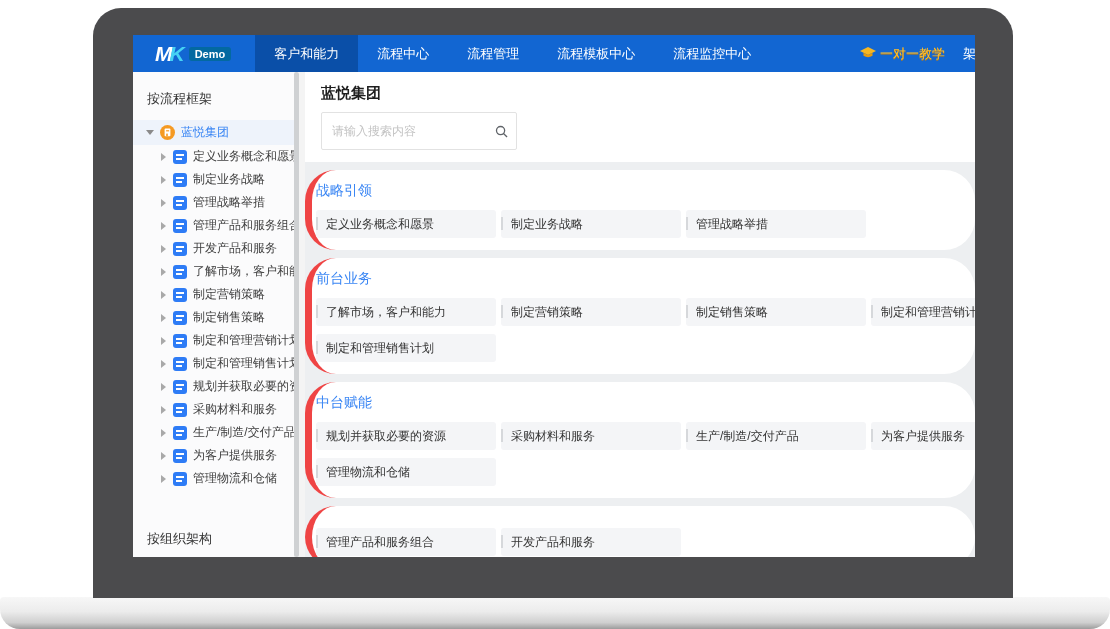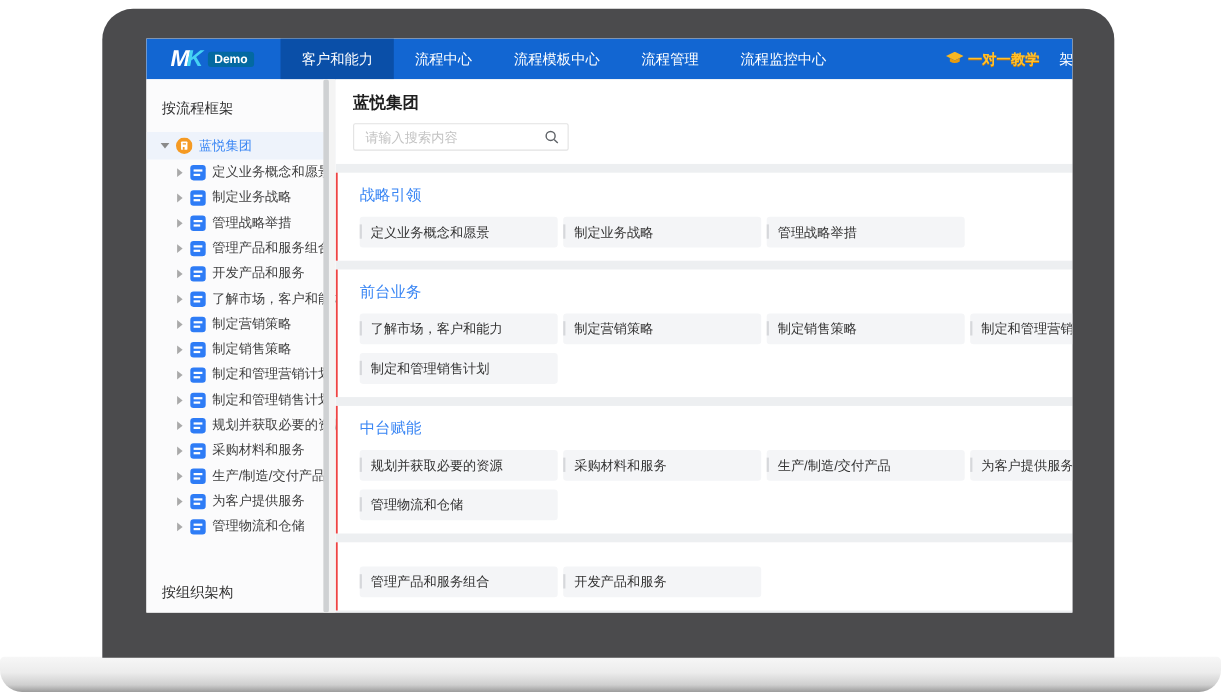--- a/index.html
+++ b/index.html
@@ -25,21 +25,21 @@
   .demo-badge { background:#0369a1; color:#fff; font-size:11px; font-weight:bold;
                 border-radius:3px; padding:1px 6px; margin-left:5px; }
   .nav-menu { display:flex; height:100%; margin-left:24px; font-size:13px; }
   .nav-item { padding:0 19px; line-height:37px; cursor:pointer; white-space:nowrap;
               display:flex; align-items:center; }
   .nav-item.active { background:#0a4fa8; }
   .nav-caret-tri { display:inline-block; width:0; height:0; margin-left:5px;
                    border-left:4px solid transparent; border-right:4px solid transparent;
                    border-top:5px solid #bcd2ef; }
   .nav-right { margin-left:auto; display:flex; align-items:center; position:relative; right:-14px; }
-  .teach-badge { display:flex; align-items:center; gap:4px; font-size:13px; font-weight:bold;
+  .teach-badge { display:flex; align-items:center; gap:4px; font-size:13px; font-weight:normal;
                  color:#ffc12e; text-shadow:0 1px 0 #d07f00; white-space:nowrap; cursor:pointer; }
   .arch-label { color:#fff; font-size:13px; margin-left:18px; white-space:nowrap; cursor:pointer; }
 
   
   .body-row { flex:1; display:flex; overflow:hidden; }
 
   
   .sidebar { width:172px; background:#fbfbfc; position:relative; flex-shrink:0;
              padding-top:12px; font-size:12px; overflow:hidden; }
   .sb-scroll-track { position:absolute; top:0; right:0; bottom:0; width:11px; background:#f4f4f4; }
@@ -61,28 +61,28 @@
   .sb-item-label { color:#404040; }
   .sb-group2 { margin-top:34px; }
   .sb-org-row { height:24px; display:flex; align-items:center; padding-left:14px; cursor:pointer;justify-content:space-between; }
   .sb-org-label { color:#333; margin-left:7px; }
   .org-icon { margin-left:6px; flex-shrink:0; display:flex; }
 
   
   .main { flex:1; background:#edeff1; overflow:hidden; display:flex; flex-direction:column; }
   .main-header { background:#fff; padding:12px 16px 12px; margin-bottom:8px; flex-shrink:0; }
   .page-title { font-size:15px; font-weight:bold; color:#1f1f1f; }
-  .search-box { margin-top:9px; width:196px; height:25px; border:1px solid #e2e2e2; border-radius:2px;
+  .search-box { margin-top:9px; width:196px; height:38px; border:1px solid #e2e2e2; border-radius:2px;
                 display:flex; align-items:center; padding:0 8px 0 10px; background:#fff; }
   .search-input { border:none; outline:none; flex:1; font-size:12px; color:#333; min-width:0;
                   font-family:"Liberation Sans","DejaVu Sans",sans-serif; }
   .search-input::placeholder { color:#c3c3c3; }
   .search-icon { display:flex; cursor:pointer; }
-  .section { background:#fff; border-left:2px solid #ef4444; margin-bottom:8px;
-             padding:12px 0 12px 20px; flex-shrink:0; }
+  .section { background:#fff; border-left:7px solid #ef4444; margin-bottom:8px;
+             padding:12px 0 12px 4px; flex-shrink:0;border-radius:31px; }
   .sec-title { color:#3a86f4; font-size:14px; }
   .cards { margin-top:10px; display:flex; flex-wrap:wrap; width:745px; gap:8px 5px; }
   .card { width:180px; height:28px; background:#f4f5f7; border-radius:3px; display:flex;
           align-items:center; position:relative; padding-left:10px; cursor:pointer; flex-shrink:0; }
   .card::before { content:''; position:absolute; left:0; top:7px; width:2px; height:13px; background:#d6d8db; }
   .card-label { font-size:12px; color:#333; white-space:nowrap; }
 </style>
 </head>
 <body>
 
@@ -97,24 +97,24 @@
         <span class="demo-badge">Demo</span>
       </div>
       <div class="nav-menu">
           <div class="nav-item active">
             <span>客户和能力</span>
           </div>
           <div class="nav-item">
             <span>流程中心</span>
           </div>
           <div class="nav-item">
+            <span>流程管理</span>
+          </div>
+          <div class="nav-item">
             <span>流程模板中心</span>
-          </div>
-          <div class="nav-item">
-            <span>流程管理</span>
           </div>
           <div class="nav-item">
             <span>流程监控中心</span>
           </div>
         </div>
       <div class="nav-right">
         <div class="teach-badge">
           <span class="cap" style="display:flex;">
             <svg width="16" height="13" viewBox="0 0 16 13">
               <polygon points="8,0 16,4 8,8 0,4" fill="#f7b722"></polygon>

